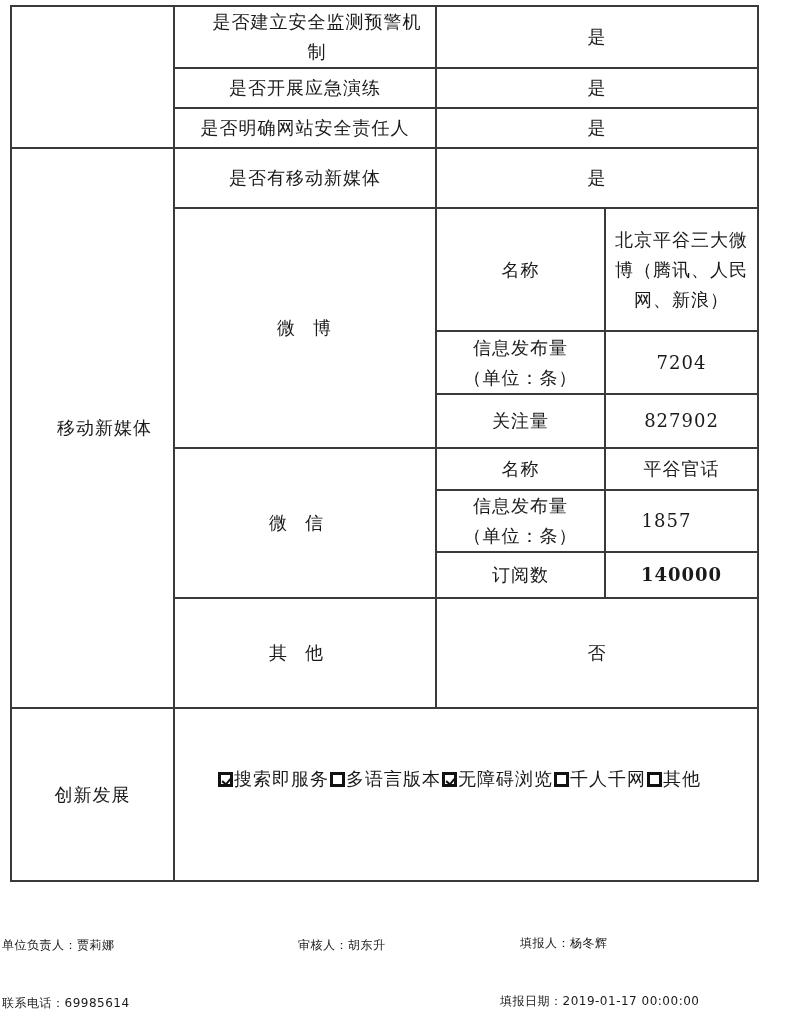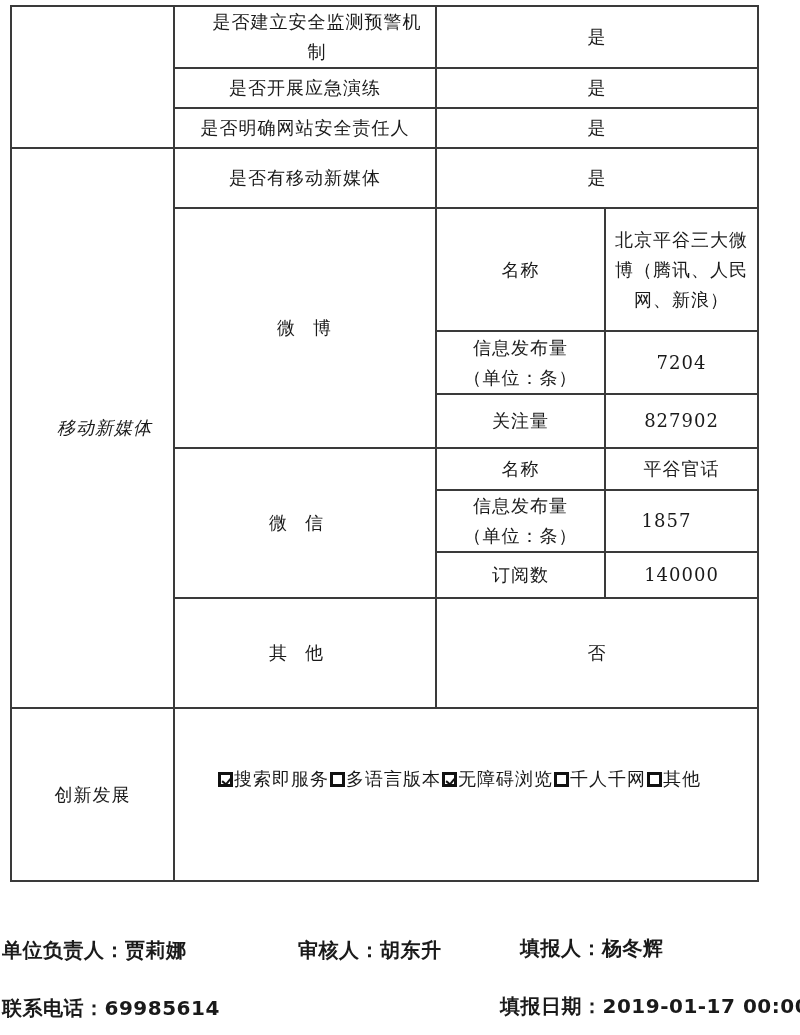--- a/index.html
+++ b/index.html
@@ -23,21 +23,21 @@
   .cb-row { display: flex; align-items: center; font-size: 18px; letter-spacing: 1px; }
   .cb {
     display: inline-block; width: 15px; height: 15px; border: 3px solid #111;
     box-sizing: border-box; position: relative; margin: 0 1px;
   }
   .cb.checked::after {
     content: ""; position: absolute; left: 3px; top: 0px; width: 4px; height: 8px;
     border-right: 2.5px solid #111; border-bottom: 2.5px solid #111; transform: rotate(40deg);
   }
   .footer {
-    position: absolute; font-size: 20px; font-weight: bold; white-space: nowrap;
+    position: absolute; font-size: 12px; font-weight: normal; white-space: nowrap;
     font-family: "DejaVu Sans", "Liberation Sans", sans-serif; letter-spacing: 0.5px;
   }
 </style>
 </head>
 <body>
 
 <div>
 
   <div class="vline" style="left:10px; top:5px; height:877px;"></div>
   <div class="vline" style="left:757px; top:5px; height:877px;"></div>
@@ -65,21 +65,21 @@
   <span class="wrap" style="width:215px;">是否建立安全监测预警机制</span>
 </div>
 <div class="cell" style="left:437px; top:7px; width:320px; height:60px;">是</div>
 
 <div class="cell" style="left:175px; top:69px; width:260px; height:38px;text-align:right;">是否开展应急演练</div>
 <div class="cell" style="left:437px; top:69px; width:320px; height:38px;">是</div>
 
 <div class="cell" style="left:175px; top:109px; width:260px; height:38px;">是否明确网站安全责任人</div>
 <div class="cell" style="left:437px; top:109px; width:320px; height:38px;">是</div>
 
-<div class="cell" style="left:12px; top:149px; width:185px; height:558px;font-style:italic;">移动新媒体</div>
+<div class="cell" style="left:12px; top:149px; width:185px; height:558px;">移动新媒体</div>
 
 <div class="cell" style="left:175px; top:149px; width:260px; height:58px;">是否有移动新媒体</div>
 <div class="cell" style="left:437px; top:149px; width:320px; height:58px;">是</div>
 
 <div class="cell spaced" style="left:175px; top:209px; width:276px; height:238px;">微博</div>
 <div class="cell" style="left:437px; top:209px; width:167px; height:121px;">名称</div>
 <div class="cell" style="left:606px; top:209px; width:151px; height:121px;">
   <span class="wrap-sm">北京平谷三大微博（腾讯、人民网、新浪）</span>
 </div>
 <div class="cell" style="left:437px; top:332px; width:167px; height:61px;">
@@ -90,21 +90,21 @@
 <div class="cell" style="left:606px; top:395px; width:151px; height:52px;">827902</div>
 
 <div class="cell spaced" style="left:175px; top:449px; width:260px; height:148px;">微信</div>
 <div class="cell" style="left:437px; top:449px; width:167px; height:40px;">名称</div>
 <div class="cell" style="left:606px; top:449px; width:151px; height:40px;">平谷官话</div>
 <div class="cell" style="left:437px; top:491px; width:167px; height:60px;">
   <span style="width:120px; word-break:break-all;">信息发布量（单位：条）</span>
 </div>
 <div class="cell" style="left:606px; top:491px; width:121px; height:60px;">1857</div>
 <div class="cell" style="left:437px; top:553px; width:167px; height:44px;">订阅数</div>
-<div class="cell" style="left:606px; top:553px; width:151px; height:44px;">140000</div>
+<div class="cell" style="left:606px; top:553px; width:151px; height:44px;font-weight:bold;">140000</div>
 
 <div class="cell spaced" style="left:175px; top:599px; width:260px; height:108px;">其他</div>
 <div class="cell" style="left:437px; top:599px; width:320px; height:108px;">否</div>
 
 <div class="cell" style="left:12px; top:709px; width:161px; height:171px;">创新发展</div>
 <div class="cell" style="left:175px; top:709px; width:582px; height:140px; padding-left:42px; justify-content:flex-start;">
   <div class="cb-row">
     <span class="cb checked"></span>
     <span>搜索即服务</span>
     <span class="cb"></span>

